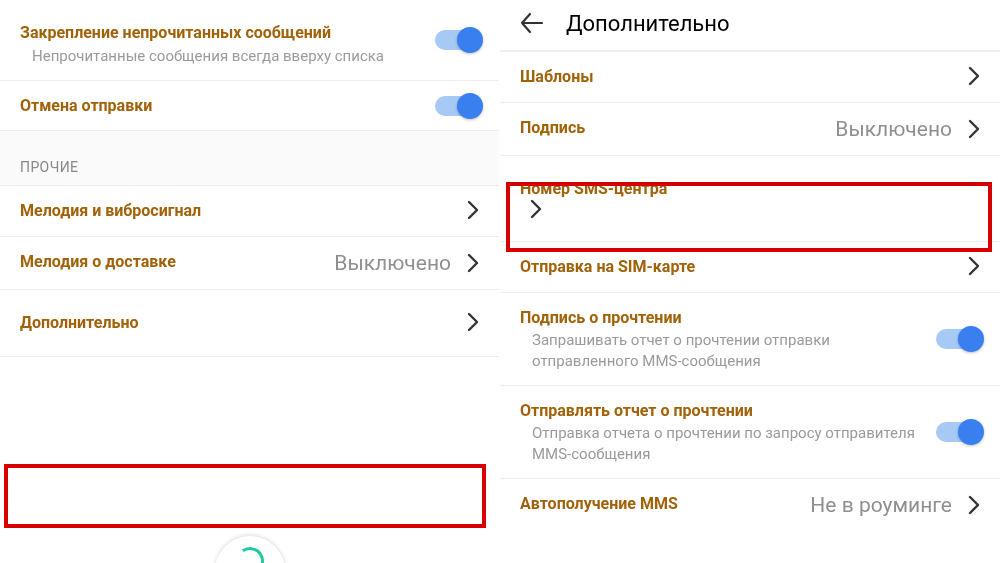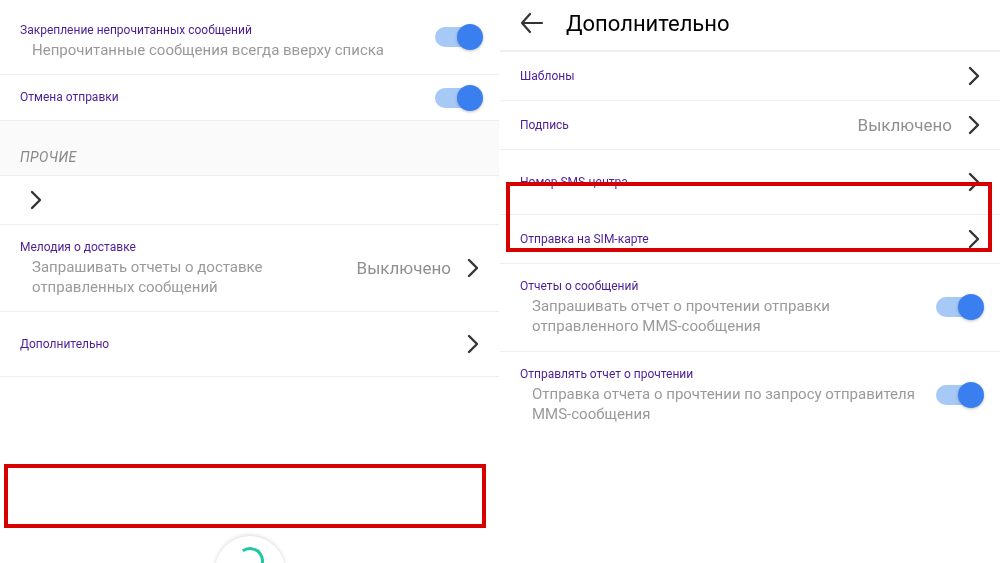--- a/index.html
+++ b/index.html
@@ -28,51 +28,50 @@
   }
   .header-title {
     font-size: 22px;
     font-weight: 400;
   }
   .row {
     padding: 14px 20px;
     position: relative;
     border-top: 1px solid #eee;
     display: flex;
-    align-items: center;
+    align-items: flex-start;
     justify-content: space-between;
   }
   .row-first { border-top: none; }
   .row-col { flex-direction: column; align-items: flex-start; padding-right: 60px; }
   .row-title {
-    font-size: 12px;
-    font-weight: 400;
-    color: #4c1d95;
+    font-size: 16px;
+    font-weight: 700;
+    color: #a16207;
     line-height: 1.35;
   }
   .row-sub {
     font-size: 15px;
     color: #9a9a9a;
     line-height: 1.35;
     margin-top: 2px;
     margin-left: 12px;
   }
   .row-value {
-    font-size: 17px;
+    font-size: 21px;
     color: #8f8f8f;
     white-space: nowrap;
   }
   .section-header {
     padding: 28px 20px 10px 20px;
     font-size: 14px;
     color: #888;
     letter-spacing: 0.4px;
     background: #fafafa;
     border-top: 1px solid #eee;
-    font-style: italic;
   }
   .chevron {
     flex-shrink: 0;
     margin-left: 10px;
   }
   .chevron svg { display:block; }
   .toggle {
     position: absolute;
     right: 18px;
     top: 50%;
@@ -141,31 +140,31 @@
   <div class="row row-col">
     <span class="row-title">Отмена отправки</span>
     <div class="toggle on">
         <div class="knob"></div>
       </div>
   </div>
 
   <div class="section-header">ПРОЧИЕ</div>
 
   <div class="row">
+    <span class="row-title">Мелодия и вибросигнал</span>
     <span class="chevron">
       <svg width="12" height="20" viewBox="0 0 12 20">
           <path d="M2 2 L10 10 L2 18" stroke="#333" stroke-width="2.4" fill="none" stroke-linecap="round" stroke-linejoin="round"></path>
         </svg>
     </span>
   </div>
 
   <div class="row">
     <div class="text-block">
       <div class="row-title">Мелодия о доставке</div>
-      <div class="row-sub">Запрашивать отчеты о доставке отправленных сообщений</div>
     </div>
     <div class="right-group">
       <span class="row-value">Выключено</span>
       <span class="chevron">
         <svg width="12" height="20" viewBox="0 0 12 20">
             <path d="M2 2 L10 10 L2 18" stroke="#333" stroke-width="2.4" fill="none" stroke-linecap="round" stroke-linejoin="round"></path>
           </svg>
       </span>
     </div>
   </div>
@@ -215,49 +214,60 @@
     <div class="right-group">
       <span class="row-value">Выключено</span>
       <span class="chevron">
         <svg width="12" height="20" viewBox="0 0 12 20">
             <path d="M2 2 L10 10 L2 18" stroke="#333" stroke-width="2.4" fill="none" stroke-linecap="round" stroke-linejoin="round"></path>
           </svg>
       </span>
     </div>
   </div>
 
-  <div class="row" style="padding-top:22px;padding-bottom:22px;">
+  <div class="row" style="padding-top:22px;padding-bottom:22px;flex-direction:column;">
     <span class="row-title">Номер SMS-центра</span>
     <span class="chevron">
       <svg width="12" height="20" viewBox="0 0 12 20">
           <path d="M2 2 L10 10 L2 18" stroke="#333" stroke-width="2.4" fill="none" stroke-linecap="round" stroke-linejoin="round"></path>
         </svg>
     </span>
   </div>
 
   <div class="row">
     <span class="row-title">Отправка на SIM-карте</span>
     <span class="chevron">
       <svg width="12" height="20" viewBox="0 0 12 20">
           <path d="M2 2 L10 10 L2 18" stroke="#333" stroke-width="2.4" fill="none" stroke-linecap="round" stroke-linejoin="round"></path>
         </svg>
     </span>
   </div>
 
   <div class="row row-col" style="padding-right:76px;">
-    <span class="row-title">Отчеты о сообщений</span>
+    <span class="row-title">Подпись о прочтении</span>
     <span class="row-sub">Запрашивать отчет о прочтении отправки отправленного MMS-сообщения</span>
     <div class="toggle on">
         <div class="knob"></div>
       </div>
   </div>
 
   <div class="row row-col" style="padding-right:76px;justify-content:center;">
     <span class="row-title">Отправлять отчет о прочтении</span>
     <span class="row-sub">Отправка отчета о прочтении по запросу отправителя MMS-сообщения</span>
     <div class="toggle on">
         <div class="knob"></div>
       </div>
   </div>
 
+  <div class="row">
+    <span class="row-title">Автополучение MMS</span>
+    <div class="right-group">
+      <span class="row-value">Не в роуминге</span>
+      <span class="chevron">
+        <svg width="12" height="20" viewBox="0 0 12 20">
+            <path d="M2 2 L10 10 L2 18" stroke="#333" stroke-width="2.4" fill="none" stroke-linecap="round" stroke-linejoin="round"></path>
+          </svg>
+      </span>
+    </div>
+  </div>
 
   <div class="highlight-box" style="left:6px; top:182px; width:486px; height:70px;"></div>
 </div>
 
 </body></html>

